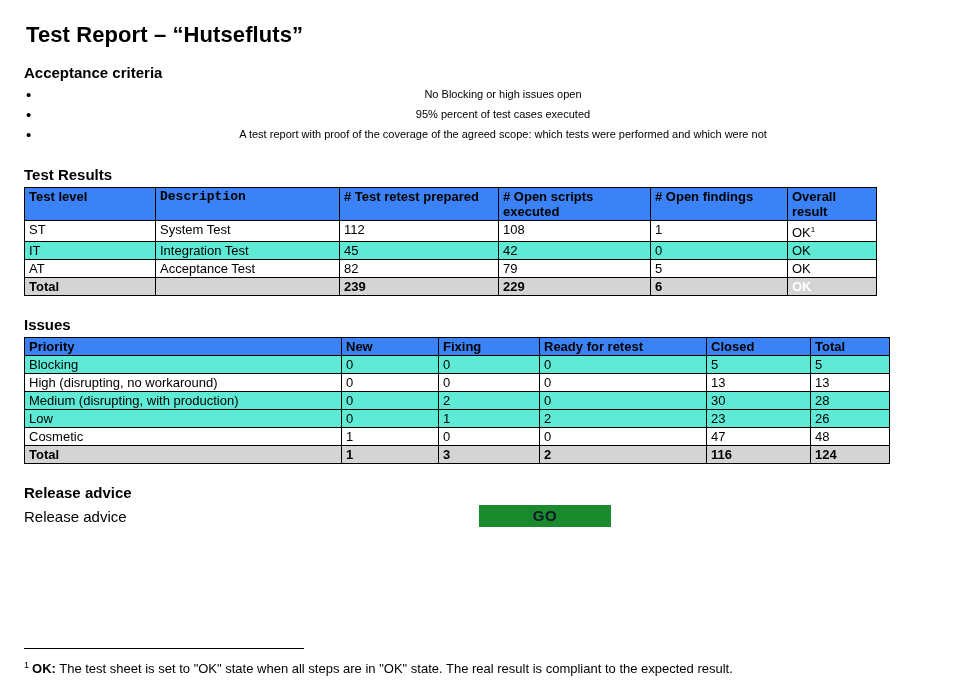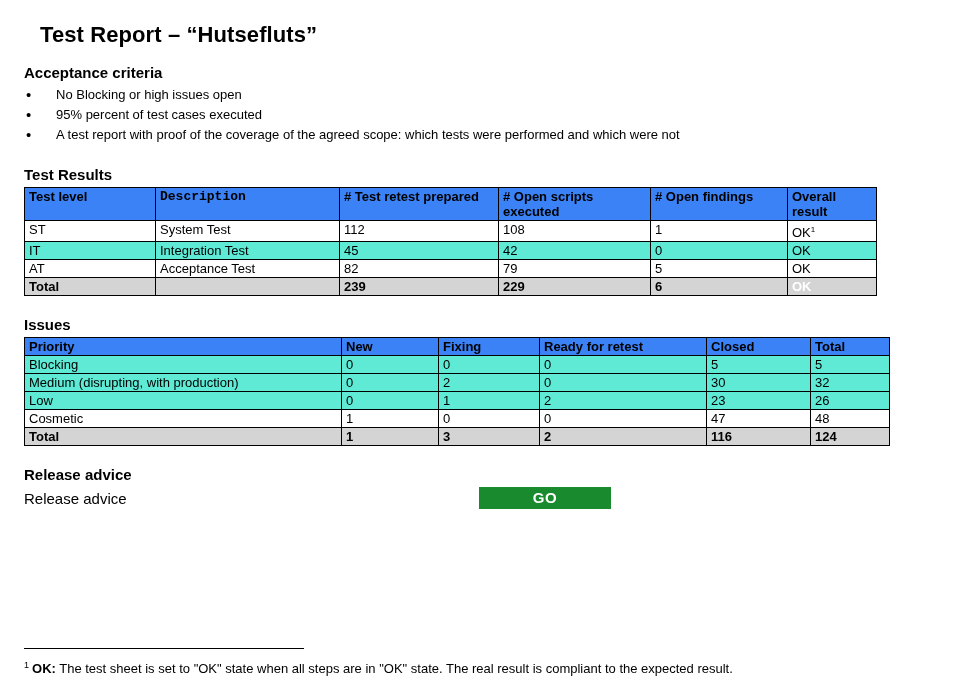--- a/index.html
+++ b/index.html
@@ -15,39 +15,40 @@
     position: relative;
     overflow: hidden;
   }
   .page {
     padding: 18px 24px 0 24px;
     box-sizing: border-box;
   }
   h1.title {
     font-size: 22px;
     font-weight: bold;
-    margin: 4px 0 16px 16px;
+    margin: 4px 0 16px 2px;
     letter-spacing: 0.1px;
   }
   h2.section {
     font-size: 15px;
     font-weight: bold;
     margin: 0 0 4px 0;
   }
   .criteria-list {
     margin: 0 0 22px 0;
     padding: 0;
     list-style: none;
   }
   .criteria-list li {
-    font-size: 13px;
+    font-size: 11px;
     line-height: 19px;
     padding-left: 32px;
     position: relative;
     margin-bottom: 1px;
+    text-align: center;
   }
   .criteria-list li::before {
     content: "\2022";
     position: absolute;
     left: 2px;
     top: 0;
     font-size: 15px;
   }
   .section-block {
     margin-bottom: 20px;
@@ -98,21 +99,21 @@
     align-items: center;
     margin-bottom: 10px;
   }
   .release-advice-label {
     font-size: 15px;
     width: 455px;
   }
   .go-badge {
     width: 132px;
     background: #1a8a2e;
-    color: #ffffff;
+    color: #0f172a;
     font-weight: bold;
     font-size: 15px;
     text-align: center;
     padding: 2px 0 3px 0;
     letter-spacing: 0.5px;
   }
   .footnote-wrap {
     position: absolute;
     left: 24px;
     right: 24px;
@@ -232,27 +233,35 @@
       </thead>
       <tbody>
         <tr class="shaded">
           <td>Blocking</td>
           <td>0</td>
           <td>0</td>
           <td>0</td>
           <td>5</td>
           <td>5</td>
         </tr>
+        <tr>
+          <td>High (disrupting, no workaround)</td>
+          <td>0</td>
+          <td>0</td>
+          <td>0</td>
+          <td>13</td>
+          <td>13</td>
+        </tr>
         <tr class="shaded">
           <td>Medium (disrupting, with production)</td>
           <td>0</td>
           <td>2</td>
           <td>0</td>
           <td>30</td>
-          <td>32</td>
+          <td>28</td>
         </tr>
         <tr class="shaded">
           <td>Low</td>
           <td>0</td>
           <td>1</td>
           <td>2</td>
           <td>23</td>
           <td>26</td>
         </tr>
         <tr>

